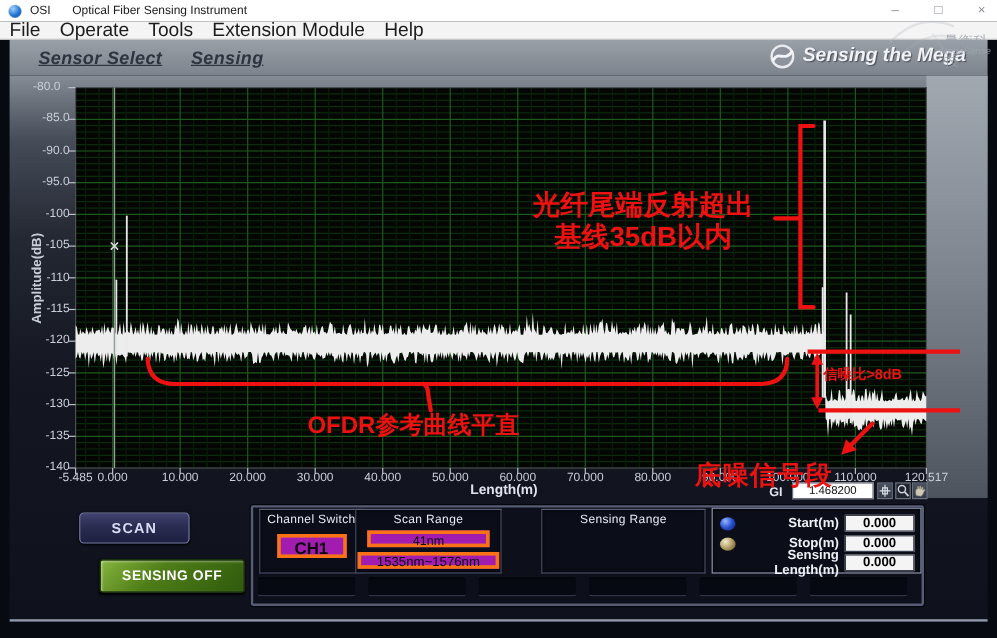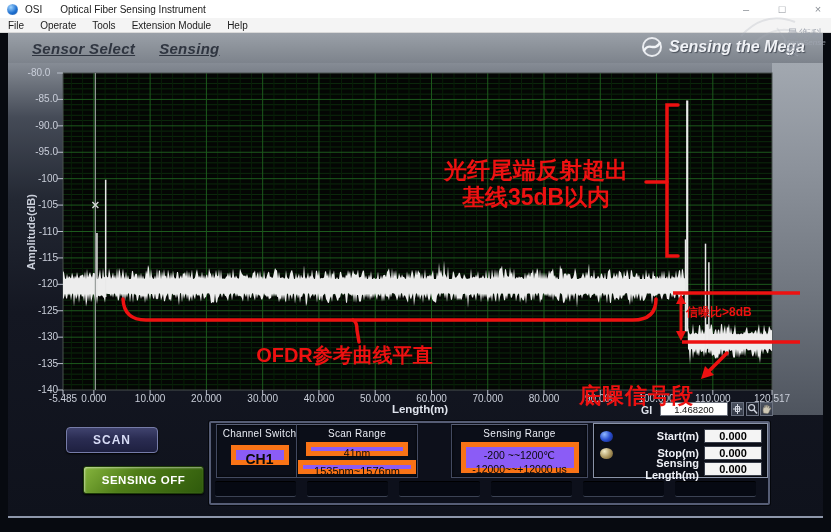--- a/index.html
+++ b/index.html
@@ -6,21 +6,21 @@
   *{box-sizing:border-box;font-family:"Liberation Sans","DejaVu Sans",sans-serif;}
   #stage{position:relative;width:831px;height:532px;overflow:hidden;background:#070a10;}
   
   .titlebar{position:absolute;left:0;top:0;width:831px;height:18px;background:#ffffff;display:flex;align-items:center;z-index:5;}
   .app-icon{width:11px;height:11px;border-radius:50%;margin-left:7px;background:radial-gradient(circle at 35% 30%,#9fd4ff,#1d6fd0 55%,#0a4aa0);box-shadow:inset 0 0 1px #fff;}
   .app-short{font-size:10px;color:#1a1a1a;margin-left:7px;}
   .app-title{font-size:10px;color:#1a1a1a;margin-left:18px;}
   .win-btns{position:absolute;right:6px;top:0;height:18px;display:flex;align-items:center;gap:22px;}
   .win-btn{font-size:11px;color:#8a8f96;line-height:18px;width:14px;text-align:center;cursor:default;}
   .menubar{position:absolute;left:0;top:18px;width:831px;height:15px;background:#f4f4f4;border-bottom:1px solid #d9d9d9;display:flex;align-items:center;z-index:5;}
-  .menu-item{font-size:10px;color:#1c1c1c;padding:0 8px;line-height:15px;}
+  .menu-item{font-size:16px;color:#1c1c1c;padding:0 8px;line-height:15px;}
   
   .tabbar{position:absolute;left:8px;top:33px;width:815px;height:30px;background:linear-gradient(180deg,#9aa0a8 0%,#8a9098 55%,#7d838c 100%);z-index:4;display:flex;align-items:center;}
   .tab{font-size:15px;font-weight:bold;font-style:italic;color:#2f3540;text-decoration:underline;letter-spacing:.3px;margin-left:24px;}
   .brand{position:absolute;right:18px;top:3px;display:flex;align-items:center;gap:6px;}
   .brand-text{font-size:16px;font-weight:bold;font-style:italic;color:#f0f2f6;text-shadow:1px 1px 1px #4a505a;}
   
   .content{position:absolute;left:8px;top:63px;width:815px;height:455px;z-index:1;
     background:linear-gradient(180deg,#868c95 0%,#6a707a 5%,#454b57 12%,#232833 30%,#141722 55%,#0f121c 100%);
     border-bottom:2px solid #8e97ab;}
   .right-margin{position:absolute;left:772px;top:63px;width:51px;height:352px;z-index:1;
@@ -41,21 +41,21 @@
     color:#d8dcf6;font-size:12px;font-weight:bold;letter-spacing:1px;text-align:center;line-height:24px;
     box-shadow:0 1px 2px #000;}
   .btn-sensing{position:absolute;left:63px;top:466px;width:121px;height:28px;z-index:3;border-radius:3px;
     background:linear-gradient(135deg,#86b53e 0%,#4f7d18 40%,#2f5a0c 100%);border:1px solid #1e3c08;
     color:#fff;font-size:11.5px;font-weight:bold;letter-spacing:.5px;text-align:center;line-height:26px;
     box-shadow:inset 1px 1px 2px rgba(255,255,255,.5),0 1px 2px #000;margin-left:20px;}
   .main-panel{position:absolute;left:209px;top:421px;width:561px;height:84px;z-index:3;
     background:#0d101b;border:2px solid #565d75;border-radius:2px;box-shadow:0 0 0 1px #05070c;}
   .group{position:absolute;background:#0b0e18;border:1px solid #434a60;border-top-color:#5a6178;box-shadow:inset 0 0 3px #000;}
   .group-label{font-size:10px;color:#e8ebf3;text-align:center;margin-top:3px;letter-spacing:.3px;}
-  .white-box{background:#8b5cf6;border:5px solid #f97316;color:#0a0a0a;text-align:center;margin:3px auto 0 auto;}
+  .white-box{background:#a21caf;border:3px solid #f97316;color:#0a0a0a;text-align:center;margin:3px auto 0 auto;}
   .pos-row{position:absolute;display:flex;align-items:center;z-index:3;}
   .pos-label{font-size:11px;font-weight:bold;color:#eef0f6;text-align:right;}
   .pos-box{background:#f4f4f4;border:1px solid #3a3f4b;color:#000;font-size:11px;font-weight:bold;text-align:center;}
   .ball{width:13px;height:11px;border-radius:50%;}
   .ball-blue{background:radial-gradient(circle at 35% 30%,#8fb8ff,#2a4fd0 50%,#101d6a);}
   .ball-gold{background:radial-gradient(circle at 35% 30%,#f4ecc8,#a9935c 55%,#5c4b22);}
   .slots{position:absolute;left:215px;top:481px;width:541px;height:16px;display:flex;gap:11px;z-index:3;}
   .slot{flex:1;background:#060912;border-top:1px solid #000;border-bottom:1px solid #3c4354;border-radius:2px;}
   .watermark{position:absolute;left:733px;top:4px;z-index:6;pointer-events:none;opacity:.55;}
   .wm-cn{position:absolute;left:787px;top:26px;font-size:12px;color:rgba(150,156,168,.8);z-index:6;}
@@ -343,24 +343,20 @@
   </div>
 
   <div class="group" style="left:296px;top:424px;width:122px;height:54px;z-index:3;">
     <div class="group-label">Scan Range</div>
     <div class="white-box" style="width:102px;height:14px;font-size:10.5px;line-height:13px;">41nm</div>
     <div class="white-box" style="width:118px;height:14px;font-size:11px;line-height:13px;margin-top:4px;">1535nm~1576nm</div>
   </div>
 
   <div class="group" style="left:451px;top:424px;width:137px;height:54px;z-index:3;">
     <div class="group-label">Sensing Range</div>
-    <div class="white-box" style="width:118px;height:31px;font-size:10.5px;line-height:14px;padding-top:1px;">
-      <div>-200 ~~1200℃</div>
-      <div>-12000~~+12000 us</div>
-    </div>
   </div>
 
   <div class="group" style="left:593px;top:423px;width:175px;height:55px;z-index:3;border-color:#8a93a8;"></div>
   <div class="pos-row" style="left:600px;top:429px;width:162px;height:14px;">
     <div class="ball ball-blue"></div>
     <div class="pos-label" style="flex:1;">Start(m)</div>
     <div class="pos-box" style="width:58px;height:14px;margin-left:5px;line-height:13px;">0.000</div>
   </div>
   <div class="pos-row" style="left:600px;top:446px;width:162px;height:14px;">
     <div class="ball ball-gold"></div>

